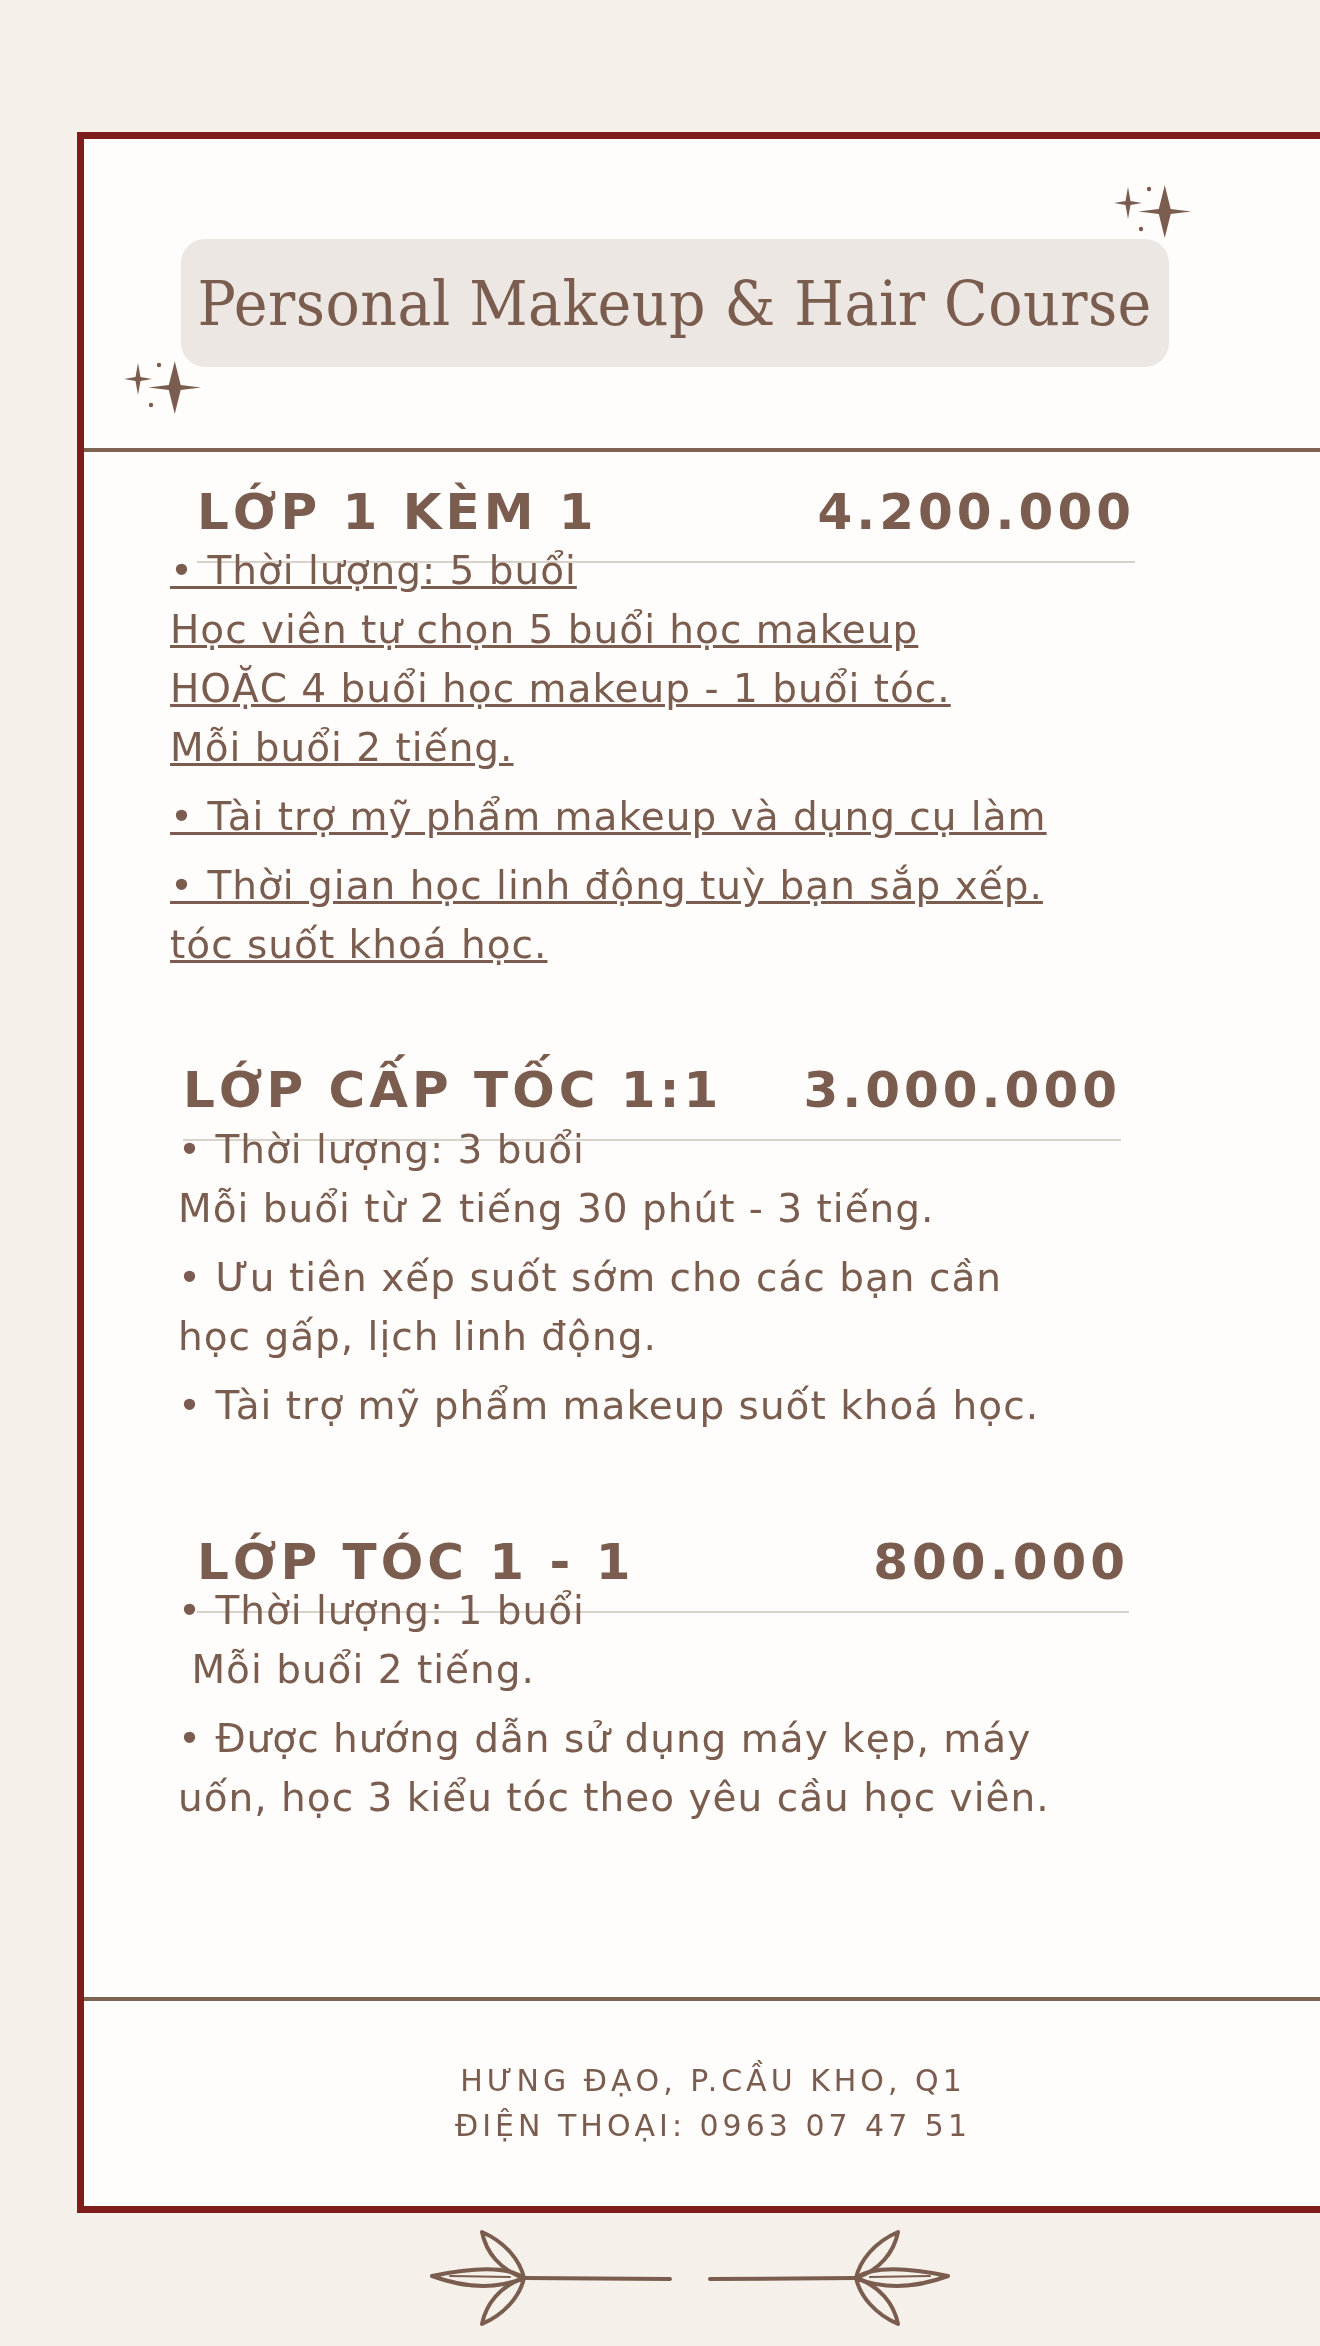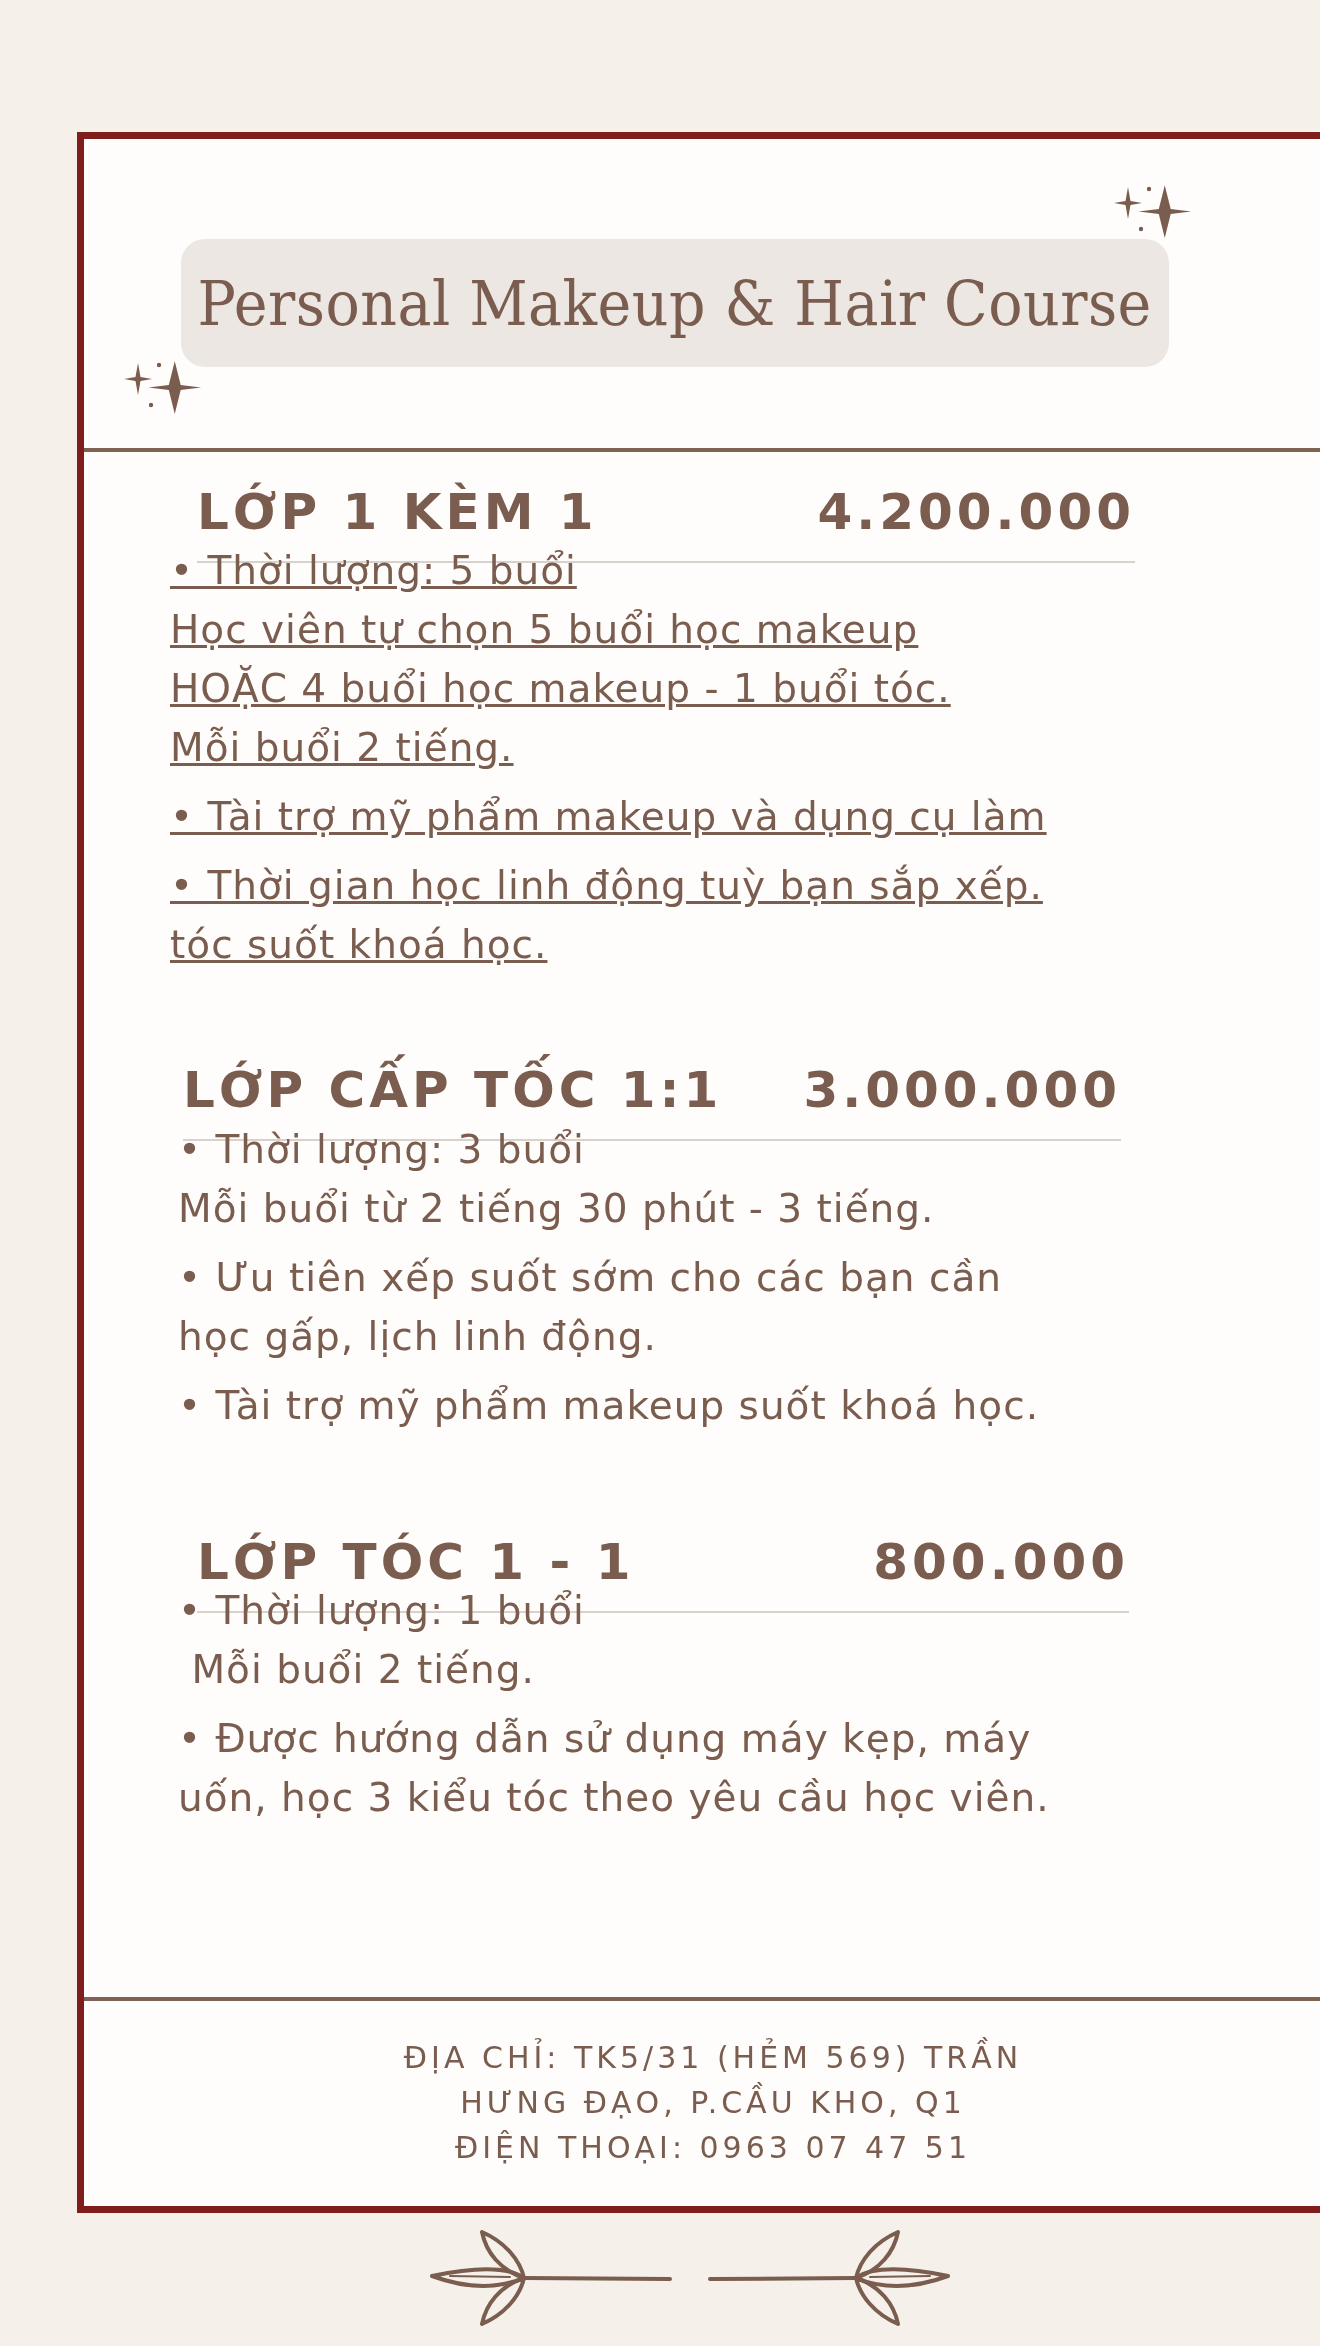--- a/index.html
+++ b/index.html
@@ -187,21 +187,20 @@
       <p>• Thời lượng: 1 buổi</p>
       <p style="white-space:pre;"> Mỗi buổi 2 tiếng.</p>
       <p class="gap">• Được hướng dẫn sử dụng máy kẹp, máy</p>
       <p>uốn, học 3 kiểu tóc theo yêu cầu học viên.</p>
     </div>
   </div>
 
   <div class="divider-thick" style="top:1858px;"></div>
 
   <div class="footer">
-    <p>ĐỊA CHỈ: TK5/31 (HẺM 569) TRẦN</p>
     <p>HƯNG ĐẠO, P.CẦU KHO, Q1</p>
     <p>ĐIỆN THOẠI: 0963 07 47 51</p>
   </div>
 </div>
 
 <svg class="ornament" width="540" height="100" viewBox="0 0 540 100" fill="none" stroke="#7a5d4e" stroke-width="4" stroke-linecap="round" stroke-linejoin="round">
 
   <line x1="104" y1="50" x2="250" y2="51"></line>
 
   <path d="M104 50 C90 40, 60 38, 12 48 C50 62, 80 60, 104 50 Z"></path>

